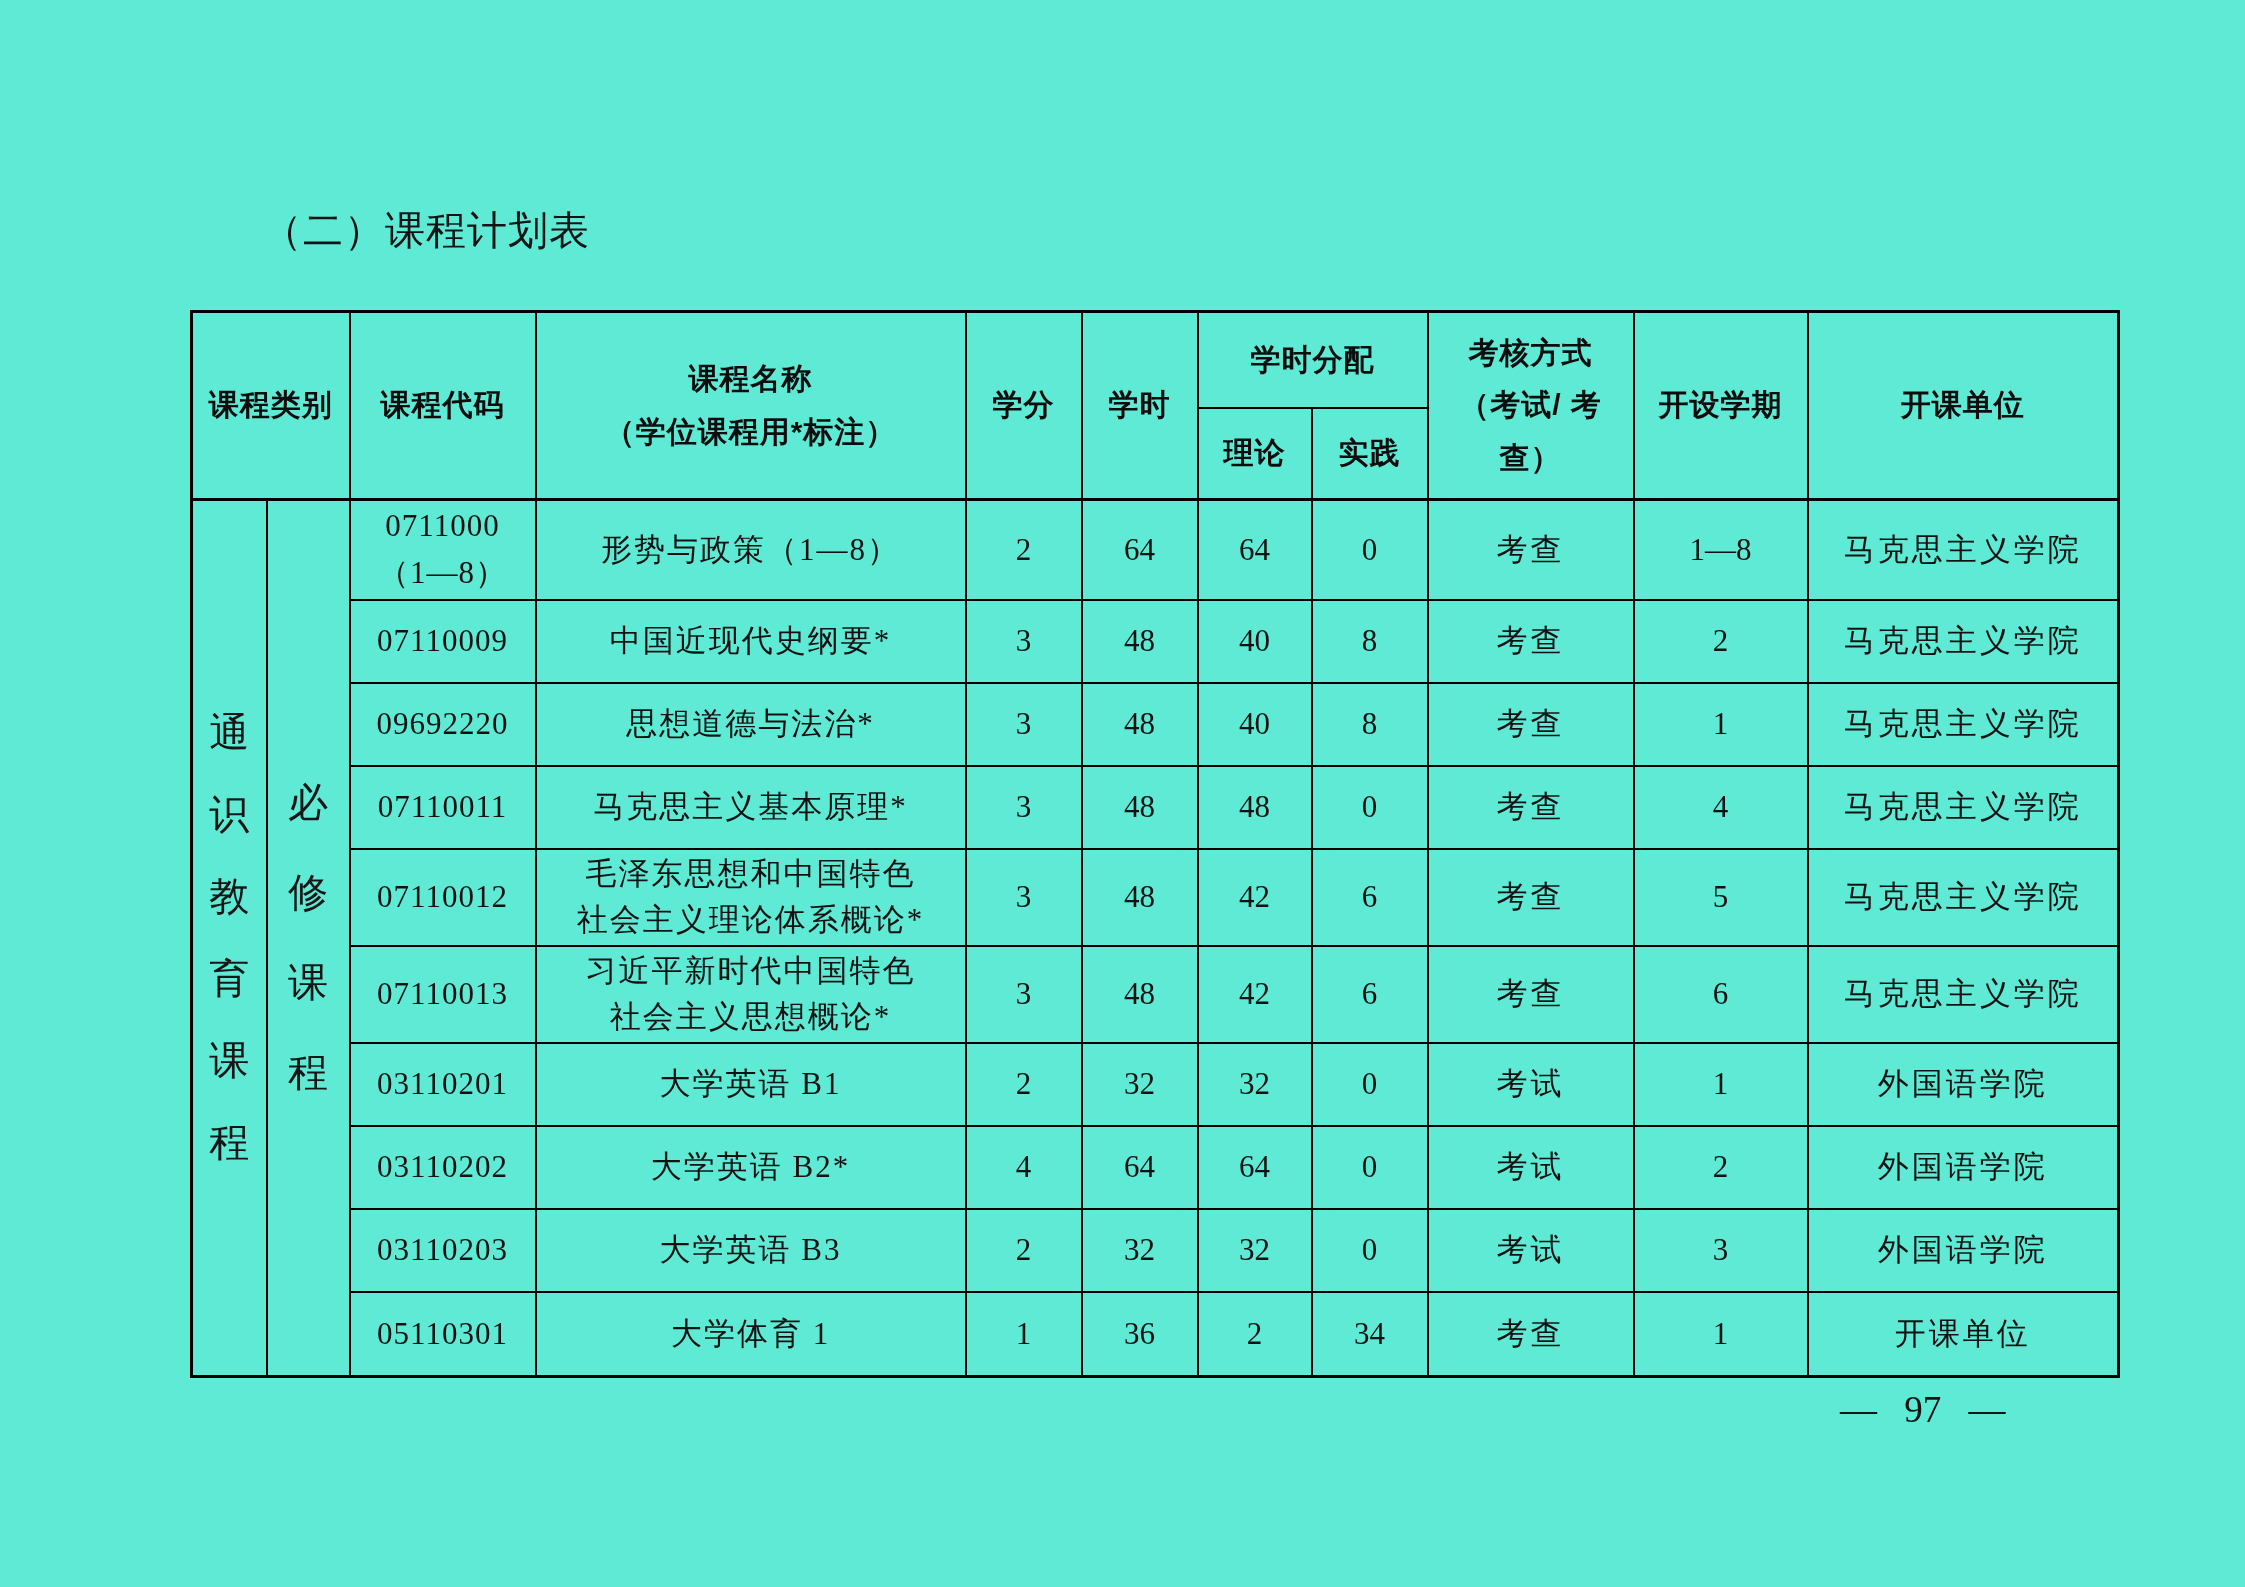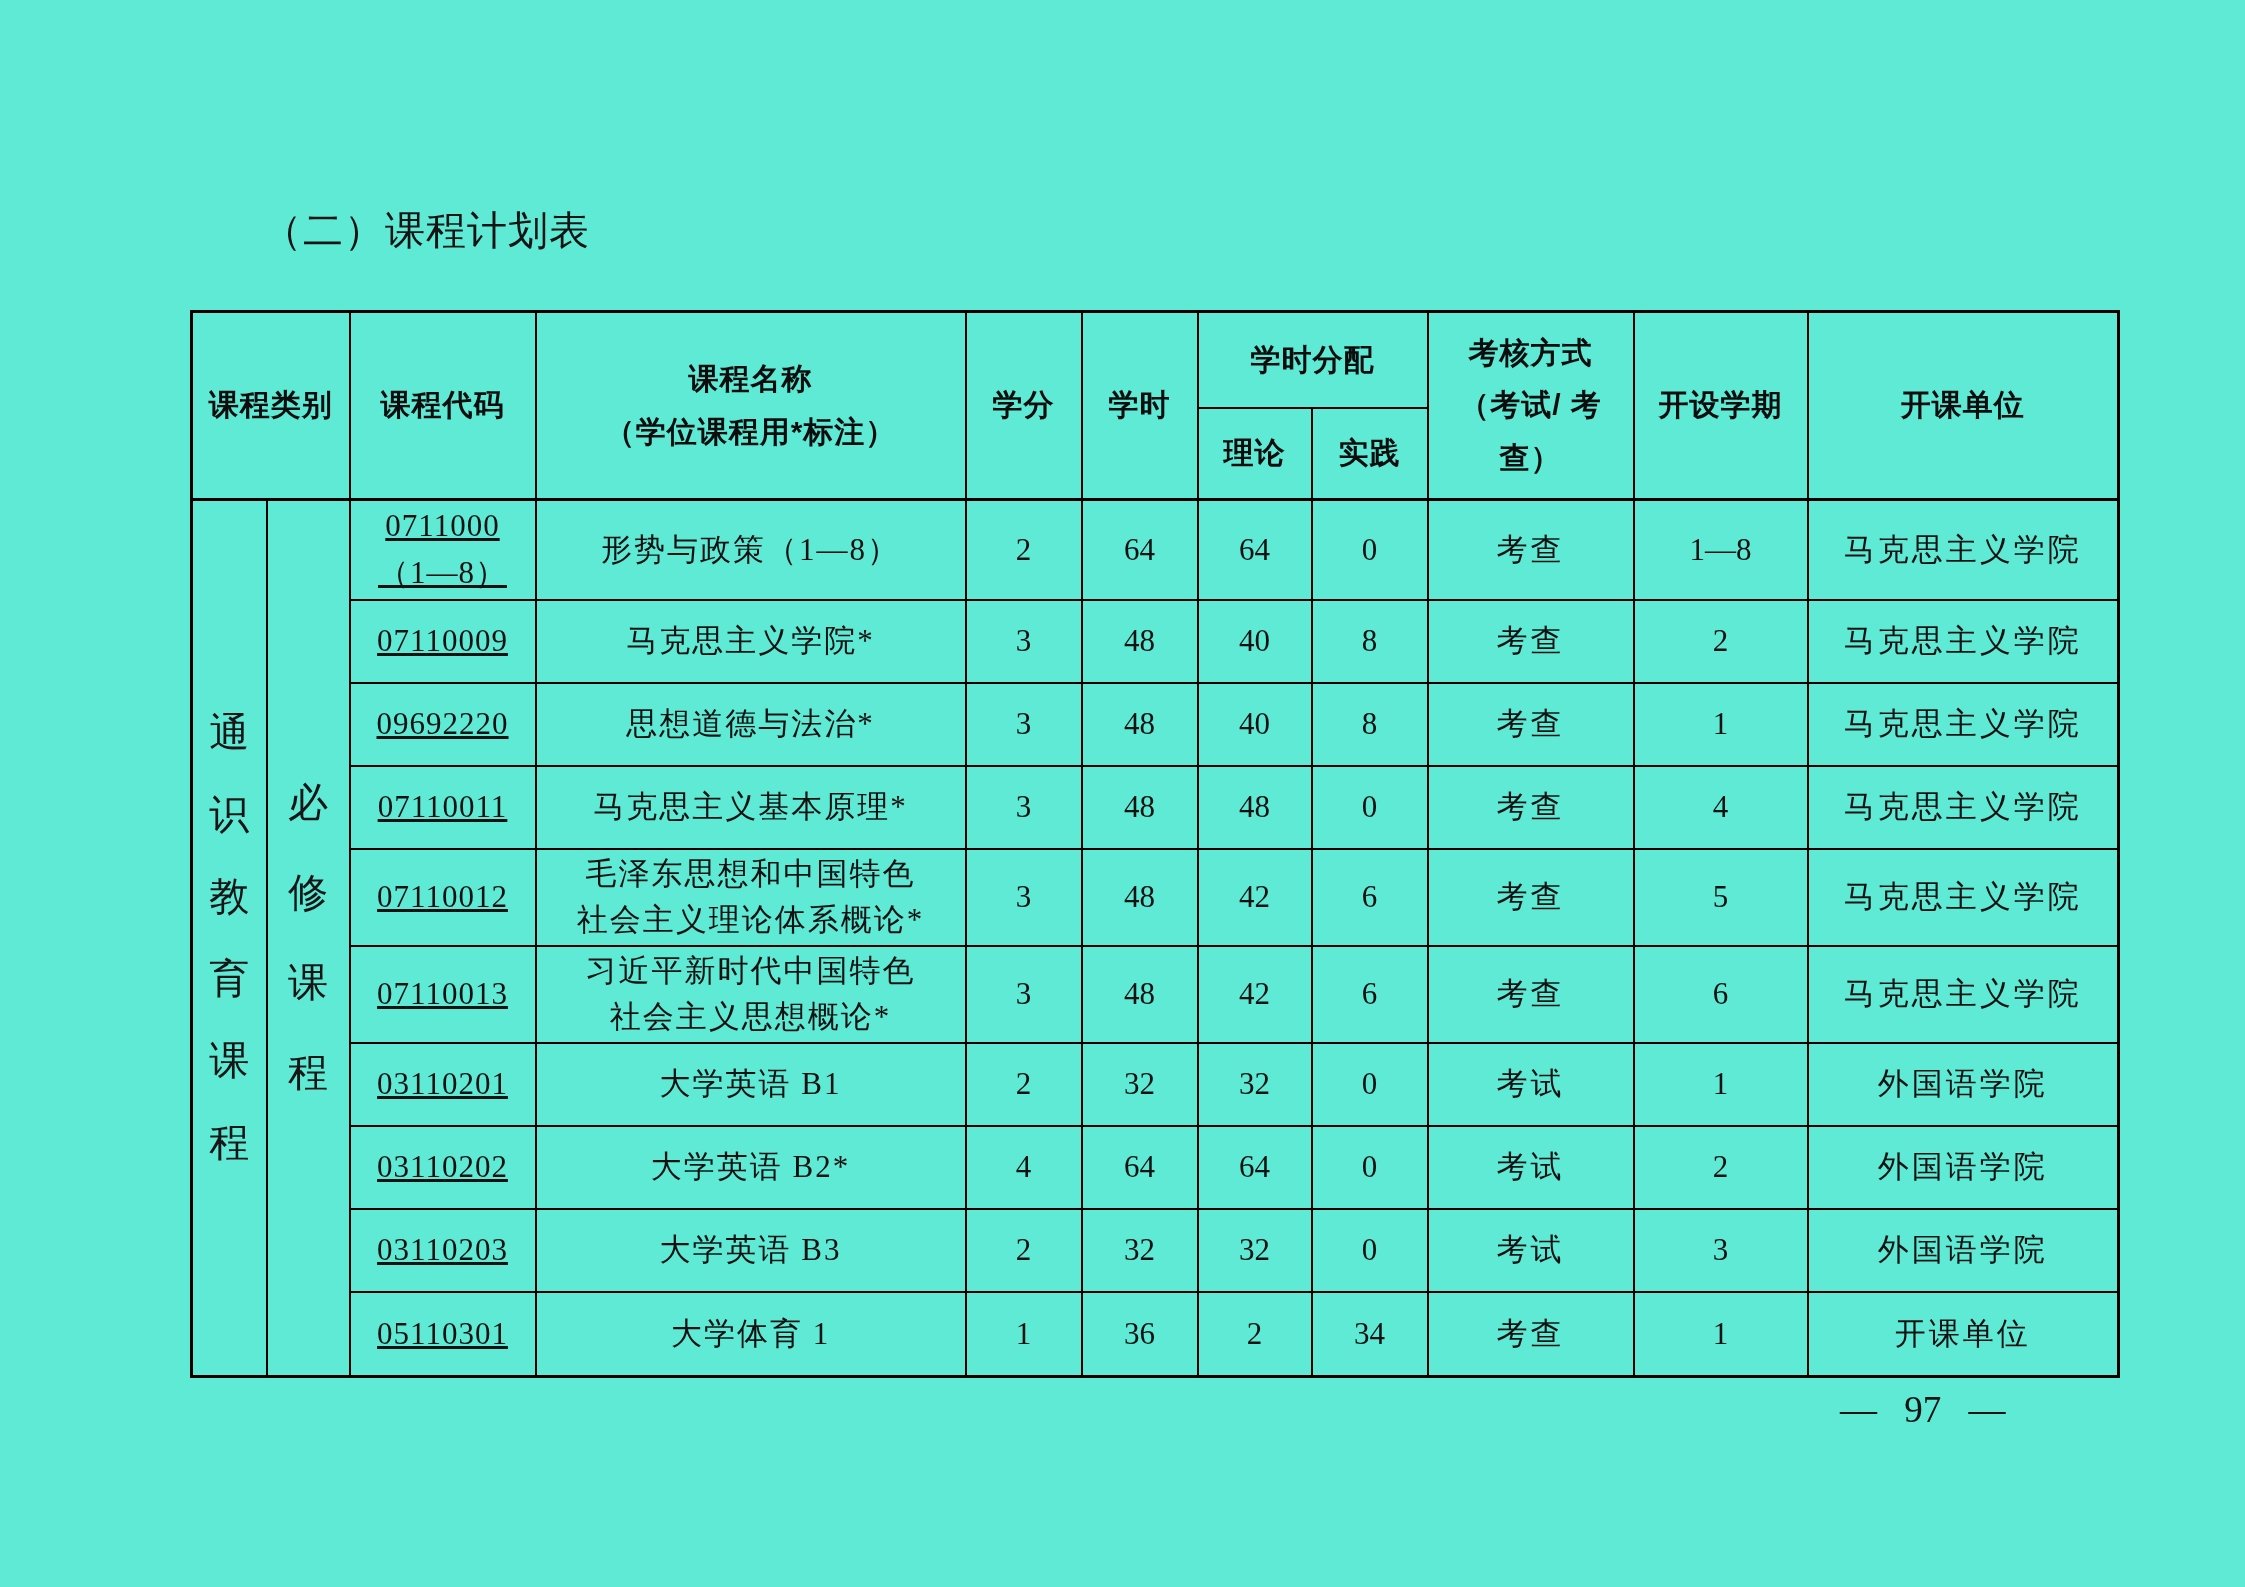--- a/index.html
+++ b/index.html
@@ -58,21 +58,21 @@
   .course-table thead tr:first-child { height: 96px; }
   .course-table thead tr:nth-child(2) { height: 92px; }
   .course-table tbody tr:first-child td { border-top-width: 3px; }
   .course-table tbody td {
     font-family: "Liberation Serif", serif;
     font-size: 31px;
     line-height: 1.5;
     color: #121212;
   }
   .num-cell { font-size: 32px; }
-  .code-cell { font-size: 32px; letter-spacing: 1px; text-decoration: underline; }
+  .code-cell { font-size: 32px; letter-spacing: 1px; }
   .name-cell { letter-spacing: 2px; }
   .cn-cell { letter-spacing: 3px; }
   .cat-cell { }
   .vstack {
     display: flex;
     flex-direction: column;
     align-items: center;
     justify-content: center;
     font-size: 40px;
     line-height: 1;
@@ -163,21 +163,21 @@
           <td class="num-cell">2</td>
           <td class="num-cell">64</td>
           <td class="num-cell">64</td>
           <td class="num-cell">0</td>
           <td class="cn-cell">考查</td>
           <td class="num-cell">1—8</td>
           <td class="cn-cell">马克思主义学院</td>
         </tr>
         <tr style="height: 83px;">
           <td class="code-cell">07110009</td>
-          <td class="name-cell">马克思主义学院*</td>
+          <td class="name-cell">中国近现代史纲要*</td>
           <td class="num-cell">3</td>
           <td class="num-cell">48</td>
           <td class="num-cell">40</td>
           <td class="num-cell">8</td>
           <td class="cn-cell">考查</td>
           <td class="num-cell">2</td>
           <td class="cn-cell">马克思主义学院</td>
         </tr>
         <tr style="height: 83px;">
           <td class="code-cell">09692220</td>

